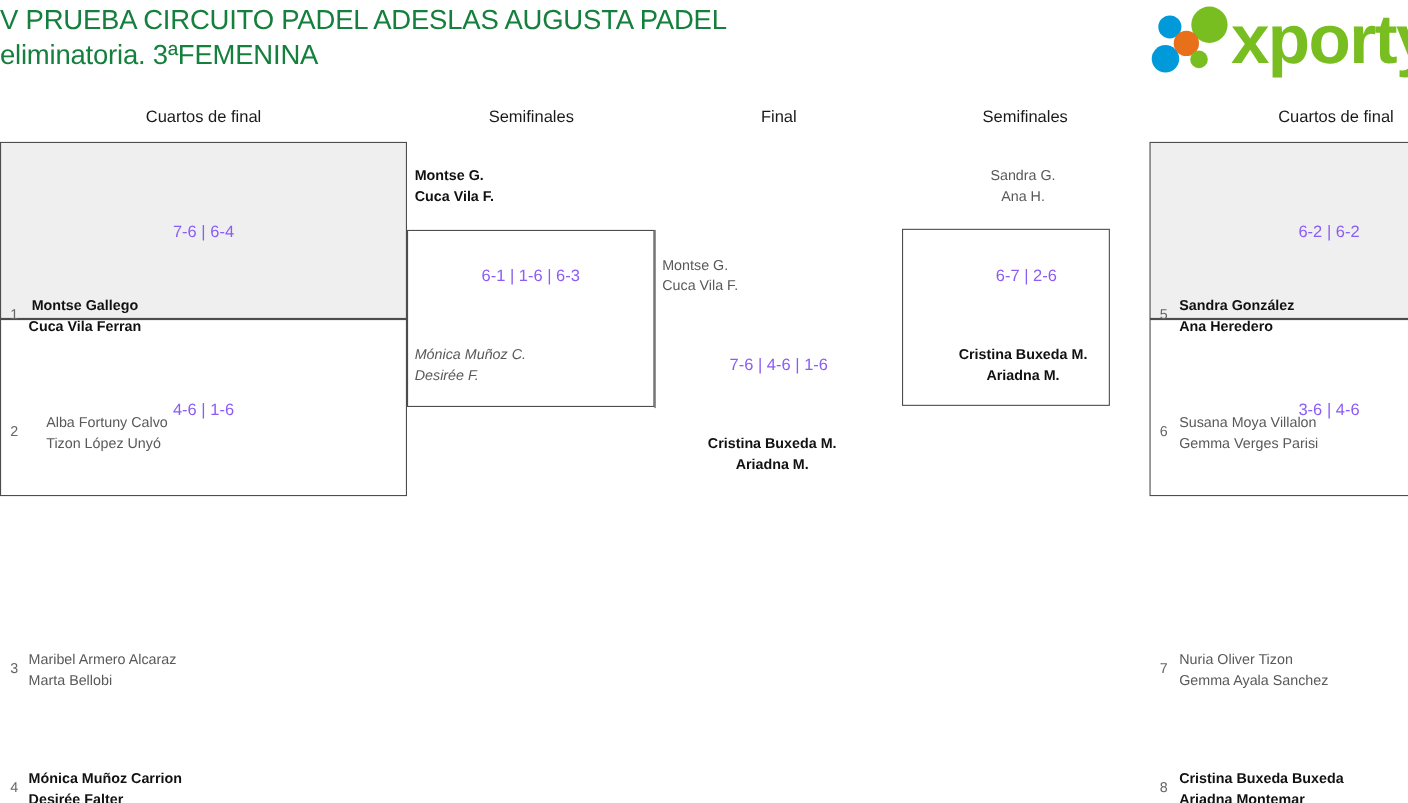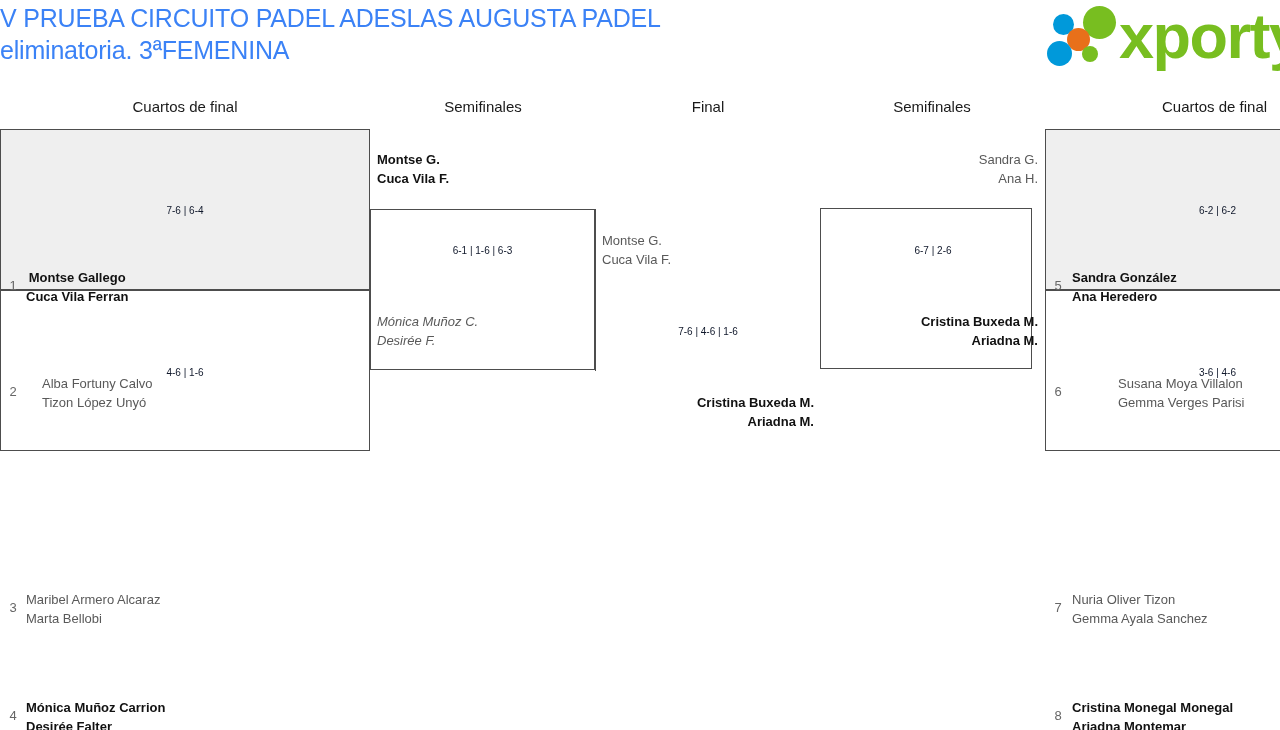--- a/index.html
+++ b/index.html
@@ -13,21 +13,21 @@
   #root { position: relative; width: 1280px; height: 730px; }
 
   
   .title {
     position: absolute;
     left: 0px; top: 2px;
     width: 1020px;
     font-size: 25px;
     line-height: 32px;
     font-weight: 400;
-    color: #3b82f6;
+    color: #15803d;
     letter-spacing: -0.2px;
   }
   .logo {
     position: absolute;
     left: 1047px; top: 4px;
     width: 230px; height: 64px;
   }
   .logo-dots { position: absolute; left: 0px; top: 2px; width: 78px; height: 60px; }
   .dot { position: absolute; border-radius: 50%; }
   .logo-word {
@@ -67,28 +67,28 @@
     width: 16px;
   }
   .names {
     position: absolute;
     font-size: 13px;
     line-height: 19px;
     color: #595959;
     white-space: nowrap;
   }
   .names.win { color: #111111; font-weight: 700; }
-  .names.right { text-align: right; }
+  .names.right { text-align: center; }
 
   
   .score {
     position: absolute;
-    font-size: 10px;
+    font-size: 15px;
     line-height: 19px;
-    color: #0f172a;
+    color: #8b5cf6;
     white-space: nowrap;
   }
   .score.center { text-align: center; }
   .score.right  { text-align: right; }
 </style>
 </head>
 <body>
 
 <div id="root">
 
@@ -159,53 +159,53 @@
   <div class="names" style="left:602px; top:231px;">
     <div>Montse G.</div>
     <div>Cuca Vila F.</div>
   </div>
   <div class="score center" style="left:600px; top:322px; width:216px;">7-6 | 4-6 | 1-6</div>
   <div class="names win right" style="left:590px; top:393px; width:224px;">
     <div>Cristina Buxeda M.</div>
     <div>Ariadna M.</div>
   </div>
 
-  <div class="box" style="left:820px; top:208px; width:212px; height:161px;">
+  <div class="box" style="left:820px; top:208px; width:189px; height:161px;">
     <div class="score center" style="left:0px; top:32px; width:224px;">6-7 | 2-6</div>
   </div>
   <div class="names right" style="left:822px; top:150px; width:216px;">
     <div>Sandra G.</div>
     <div>Ana H.</div>
   </div>
   <div class="names win right" style="left:822px; top:312px; width:216px;">
     <div>Cristina Buxeda M.</div>
     <div>Ariadna M.</div>
   </div>
 
   <div class="box shaded" style="left:1045px; top:129px; width:250px; height:161px;">
     <div class="seed" style="left:4px;  top:148px;">5</div>
     <div class="names win" style="left:26px; top:138px;">
       <div>Sandra González</div>
       <div>Ana Heredero</div>
     </div>
     <div class="score right" style="left:0px; top:71px; width:190px;">6-2 | 6-2</div>
     <div class="seed" style="left:4px;  top:254px;">6</div>
-    <div class="names" style="left:26px; top:244px;margin-left:46px;">
+    <div class="names" style="left:26px; top:244px;">
       <div>Susana Moya Villalon</div>
       <div>Gemma Verges Parisi</div>
     </div>
   </div>
 
   <div class="box" style="left:1045px; top:290px; width:250px; height:161px;">
     <div class="seed" style="left:4px;  top:309px;">7</div>
     <div class="names" style="left:26px; top:299px;">
       <div>Nuria Oliver Tizon</div>
       <div>Gemma Ayala Sanchez</div>
     </div>
     <div class="score right" style="left:0px; top:72px; width:190px;">3-6 | 4-6</div>
     <div class="seed" style="left:4px;  top:417px;">8</div>
     <div class="names win" style="left:26px; top:407px;">
-      <div>Cristina Monegal Monegal</div>
+      <div>Cristina Buxeda Buxeda</div>
       <div>Ariadna Montemar</div>
     </div>
   </div>
 
 </div>
 
 </body></html>

